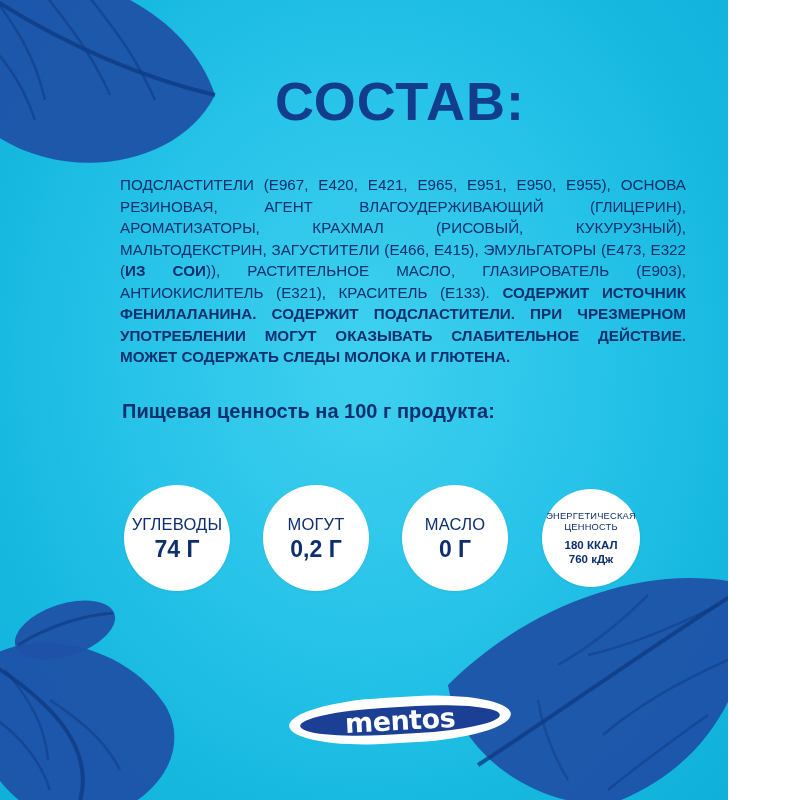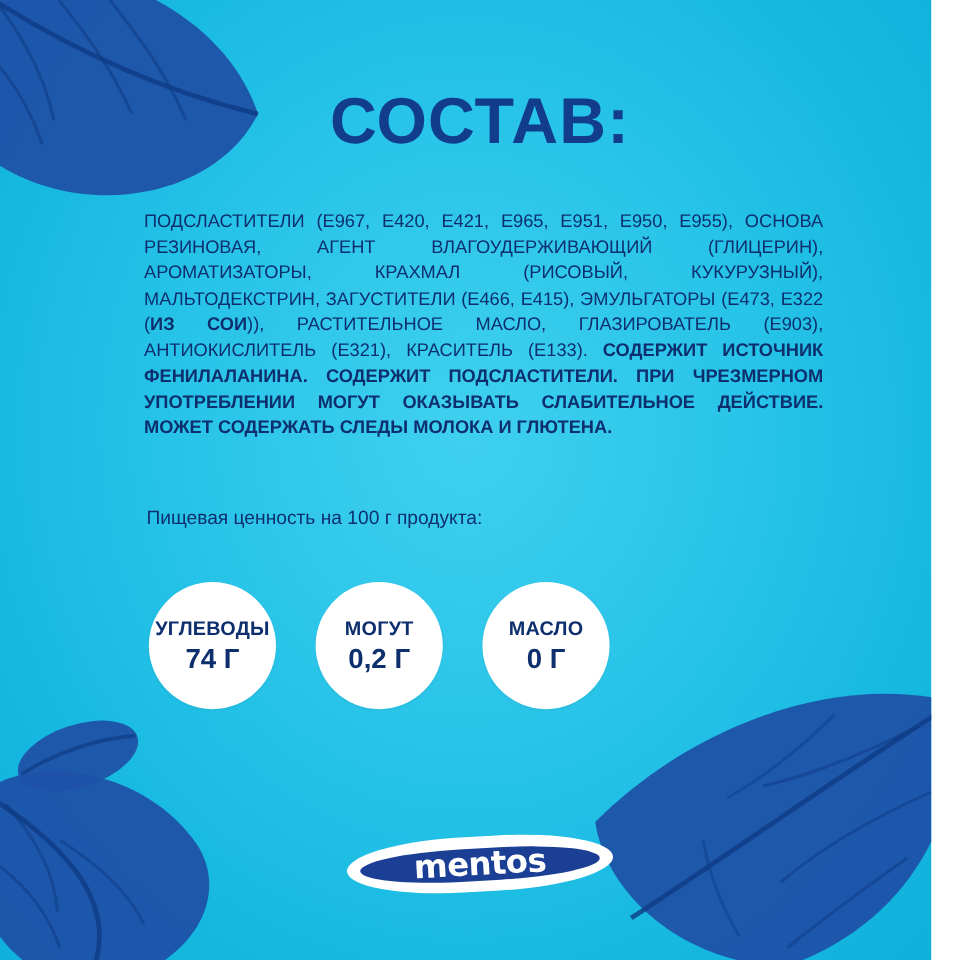--- a/index.html
+++ b/index.html
@@ -12,21 +12,20 @@
     font-family: "Liberation Sans", sans-serif;
     overflow: hidden;
   }
 
   #page {
     position: relative;
     width: 728px;
     height: 800px;
     background: radial-gradient(ellipse at 50% 45%, #3fd0f0 0%, #27c3e8 45%, #16b8e0 75%, #0fb0da 100%);
     overflow: hidden;
-    padding-left: 48px;
   }
 
   
   .leaf {
     position: absolute;
     pointer-events: none;
   }
   .leaf svg { display: block; }
 
   .leaf-tl { top: -40px; left: -60px; }
@@ -58,25 +57,25 @@
     font-size: 15.2px;
     line-height: 21.5px;
     text-align: justify;
     text-justify: inter-word;
   }
   .ingredients .bold { font-weight: bold; }
 
   
   .nutrition-heading {
     position: absolute;
-    top: 424px;
+    top: 400px;
     left: 122px;
     color: #0d2f6e;
-    font-size: 16px;
-    font-weight: normal;
+    font-size: 20px;
+    font-weight: bold;
   }
 
   
   .circles {
     position: absolute;
     top: 483px;
     left: 124px;
     width: 560px;
     height: 110px;
   }
@@ -92,21 +91,21 @@
     text-align: center;
     box-shadow: 0 1px 3px rgba(0,0,0,0.06);
   }
   .c0 { left: 0px;   top: 2px;  width: 106px; height: 106px; }
   .c1 { left: 139px; top: 2px;  width: 106px; height: 106px; }
   .c2 { left: 278px; top: 2px;  width: 106px; height: 106px; }
   .c3 { left: 418px; top: 6px;  width: 98px;  height: 98px; }
 
   .circle .lbl {
     font-size: 16.5px;
-    font-weight: bold;
+    font-weight: normal;
     line-height: 19px;
     letter-spacing: 0.2px;
   }
   .circle .val {
     font-size: 23px;
     font-weight: bold;
     line-height: 26px;
     margin-top: 2px;
   }
   .c3 .lbl { font-size: 9.3px; line-height: 11px; }
@@ -213,20 +212,25 @@
       <div class="val">74 Г</div>
     </div>
     <div class="circle c1">
       <div class="lbl">МОГУТ</div>
       <div class="val">0,2 Г</div>
     </div>
     <div class="circle c2">
       <div class="lbl">МАСЛО</div>
       <div class="val">0 Г</div>
     </div>
+    <div class="circle c3">
+      <div class="lbl">ЭНЕРГЕТИЧЕСКАЯ ЦЕННОСТЬ</div>
+      <div class="val">180 ККАЛ</div>
+      <div class="val2">760 кДж</div>
+    </div>
   </div>
 
   <div class="logo">
     <div class="logo-swoosh"></div>
     <div class="logo-bar"></div>
     <div class="logo-text">mentos</div>
   </div>
 
 </div>
 

